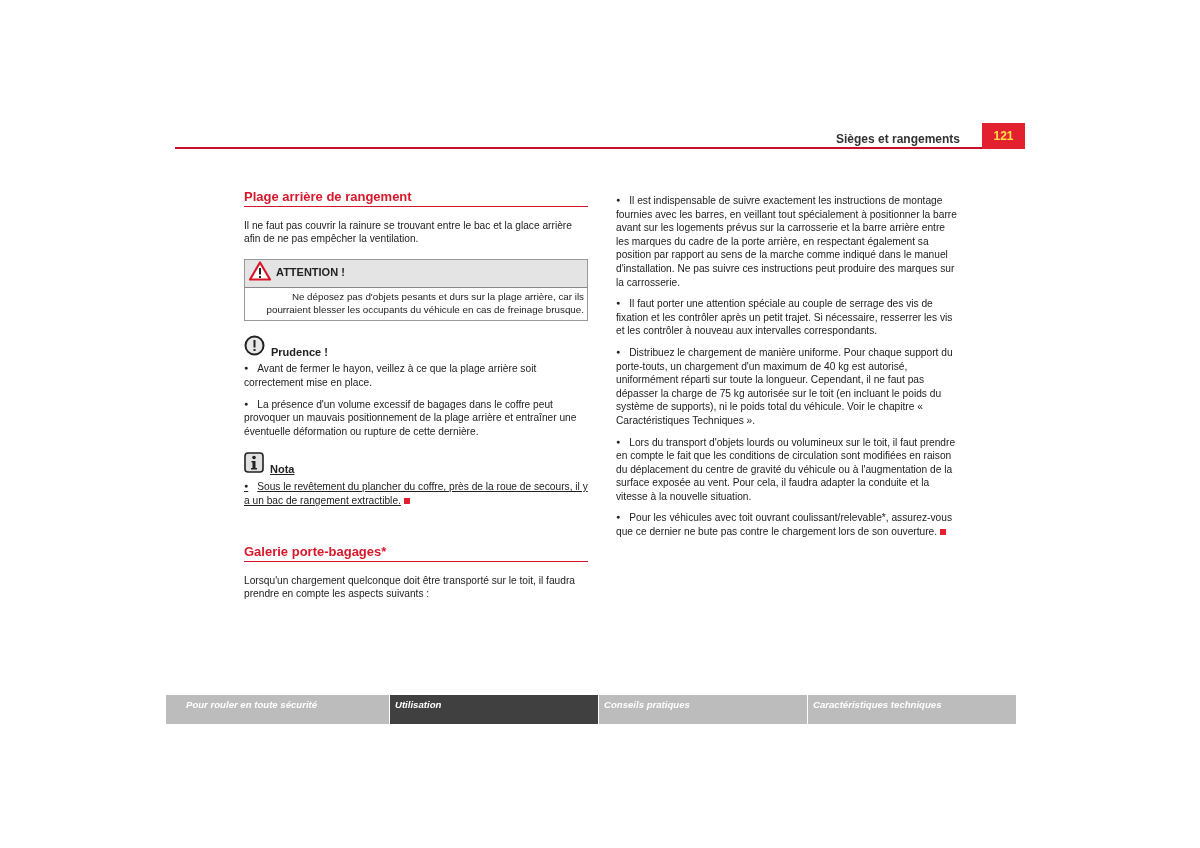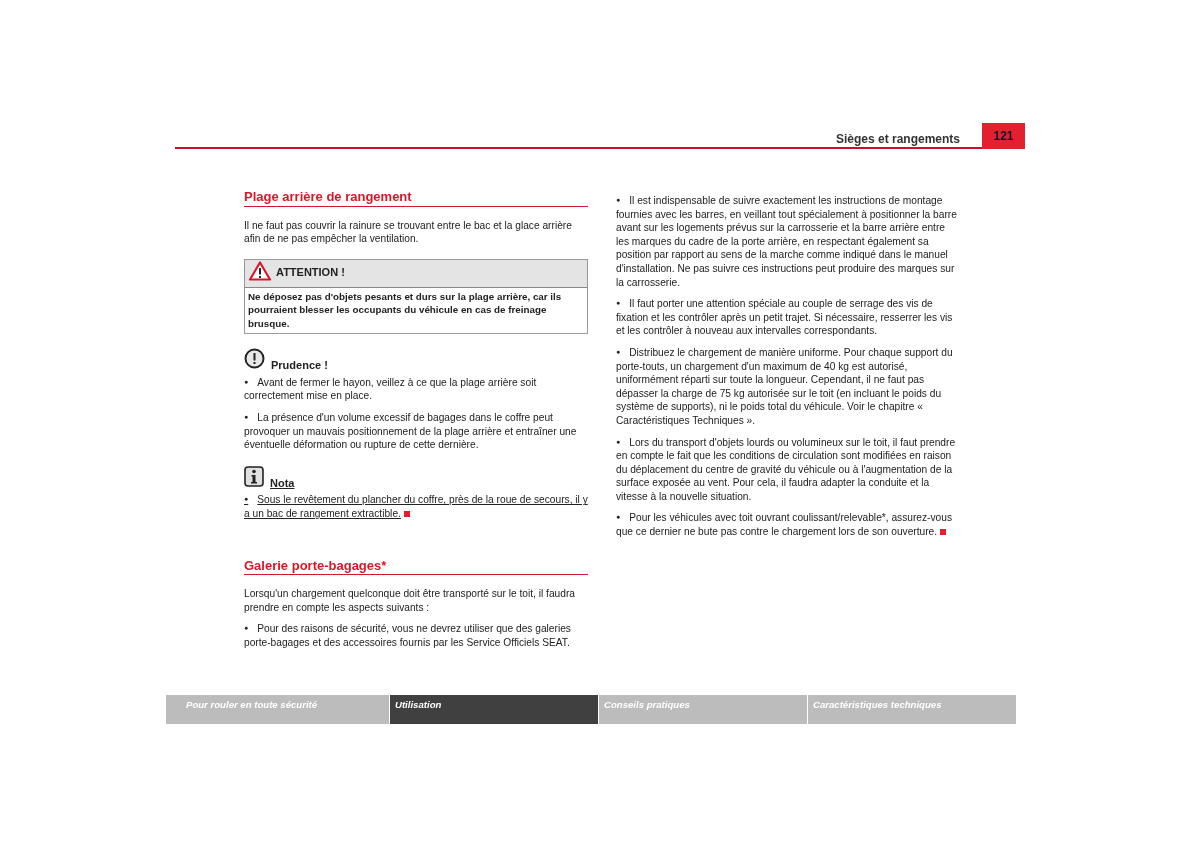--- a/index.html
+++ b/index.html
@@ -10,41 +10,41 @@
     }
     .page-header-line {
       position: absolute; left: 175px; top: 147px; width: 807px; height: 2px; background: #c8102e;
     }
     .page-header-title {
       position: absolute; left: 780px; top: 132px; width: 180px; text-align: right;
       font-size: 12px; font-weight: bold; color: #333;
     }
     .page-number {
       position: absolute; left: 982px; top: 123px; width: 43px; height: 26px;
-      background: #e3202e; color: #0f172a; font-size: 12px; font-weight: bold;
+      background: #e3202e; color: #fde047; font-size: 12px; font-weight: bold;
       display: flex; align-items: center; justify-content: center;
     }
     .col { position: absolute; font-size: 10.2px; line-height: 13.6px; }
     .col-left { left: 244px; top: 190px; width: 344px; }
     .col-right { left: 616px; top: 193px; width: 344px; }
     .section-title {
       color: #d7182a; font-weight: bold; font-size: 13px; padding-bottom: 2px;
       border-bottom: 1px solid #d7182a; margin-bottom: 12px;
     }
     p { margin: 0 0 7px 0; }
     .bullet::before { content: "\25CF"; font-size: 7px; vertical-align: 2px; margin-right: 9px; }
     .warn-box {
       border: 1px solid #999; margin: 13px 0 14px 0;
     }
     .warn-head {
       background: #e4e4e4; height: 27px; display: flex; align-items: center;
       border-bottom: 1px solid #888; padding-left: 4px;
     }
     .warn-head .label { font-weight: bold; font-size: 11px; margin-left: 5px; }
-    .warn-body { font-weight: bold; font-size: 9.8px; line-height: 13.5px; padding: 2px 3px 3px 3px; }
+    .warn-body { font-weight: normal; font-size: 9.8px; line-height: 13.5px; padding: 2px 3px 3px 3px; text-align: right; }
     .note-head { display: flex; align-items: flex-end; margin-bottom: 2px; }
     .note-head .label { font-weight: bold; font-size: 11px; margin-left: 6px; }
     .red-sq { display: inline-block; width: 6px; height: 6px; background: #e3202e; margin-left: 3px; }
     .footer-nav { position: absolute; left: 166px; top: 695px; width: 850px; height: 29px; display: flex; font-style: italic; }
     .footer-tab {
       flex: 1; background: #bcbcbd; color: #fff; font-size: 9.6px; font-weight: bold;
       padding: 4px 0 0 20px; box-sizing: border-box; margin-right: 1px; cursor: pointer;
     }
     .footer-tab:nth-child(2), .footer-tab:nth-child(3), .footer-tab:nth-child(4) { padding-left: 5px; }
     .footer-tab.active { background: #404040; }
@@ -101,21 +101,20 @@
       </span>
       <span class="label">Nota</span>
     </div>
     <p>
       <span class="bullet">Sous le revêtement du plancher du coffre, près de la roue de secours, il y a un bac de rangement extractible.</span><span class="red-sq"></span>
     </p>
   </div>
 
   <div class="section-title" style="margin-top:38px;">Galerie porte-bagages*</div>
   <p>Lorsqu'un chargement quelconque doit être transporté sur le toit, il faudra prendre en compte les aspects suivants :</p>
-  <p class="bullet">Pour des raisons de sécurité, vous ne devrez utiliser que des galeries porte-bagages et des accessoires fournis par les Service Officiels SEAT.</p>
 </div>
 
 <div class="col col-right">
   <p class="bullet">Il est indispensable de suivre exactement les instructions de montage fournies avec les barres, en veillant tout spécialement à positionner la barre avant sur les logements prévus sur la carrosserie et la barre arrière entre les marques du cadre de la porte arrière, en respectant également sa position par rapport au sens de la marche comme indiqué dans le manuel d'installation. Ne pas suivre ces instructions peut produire des marques sur la carrosserie.</p>
   <p class="bullet">Il faut porter une attention spéciale au couple de serrage des vis de fixation et les contrôler après un petit trajet. Si nécessaire, resserrer les vis et les contrôler à nouveau aux intervalles correspondants.</p>
   <p class="bullet">Distribuez le chargement de manière uniforme. Pour chaque support du porte-touts, un chargement d'un maximum de 40 kg est autorisé, uniformément réparti sur toute la longueur. Cependant, il ne faut pas dépasser la charge de 75 kg autorisée sur le toit (en incluant le poids du système de supports), ni le poids total du véhicule. Voir le chapitre « Caractéristiques Techniques ».</p>
   <p class="bullet">Lors du transport d'objets lourds ou volumineux sur le toit, il faut prendre en compte le fait que les conditions de circulation sont modifiées en raison du déplacement du centre de gravité du véhicule ou à l'augmentation de la surface exposée au vent. Pour cela, il faudra adapter la conduite et la vitesse à la nouvelle situation.</p>
   <p>
     <span class="bullet">Pour les véhicules avec toit ouvrant coulissant/relevable*, assurez-vous que ce dernier ne bute pas contre le chargement lors de son ouverture.</span><span class="red-sq"></span>
   </p>

